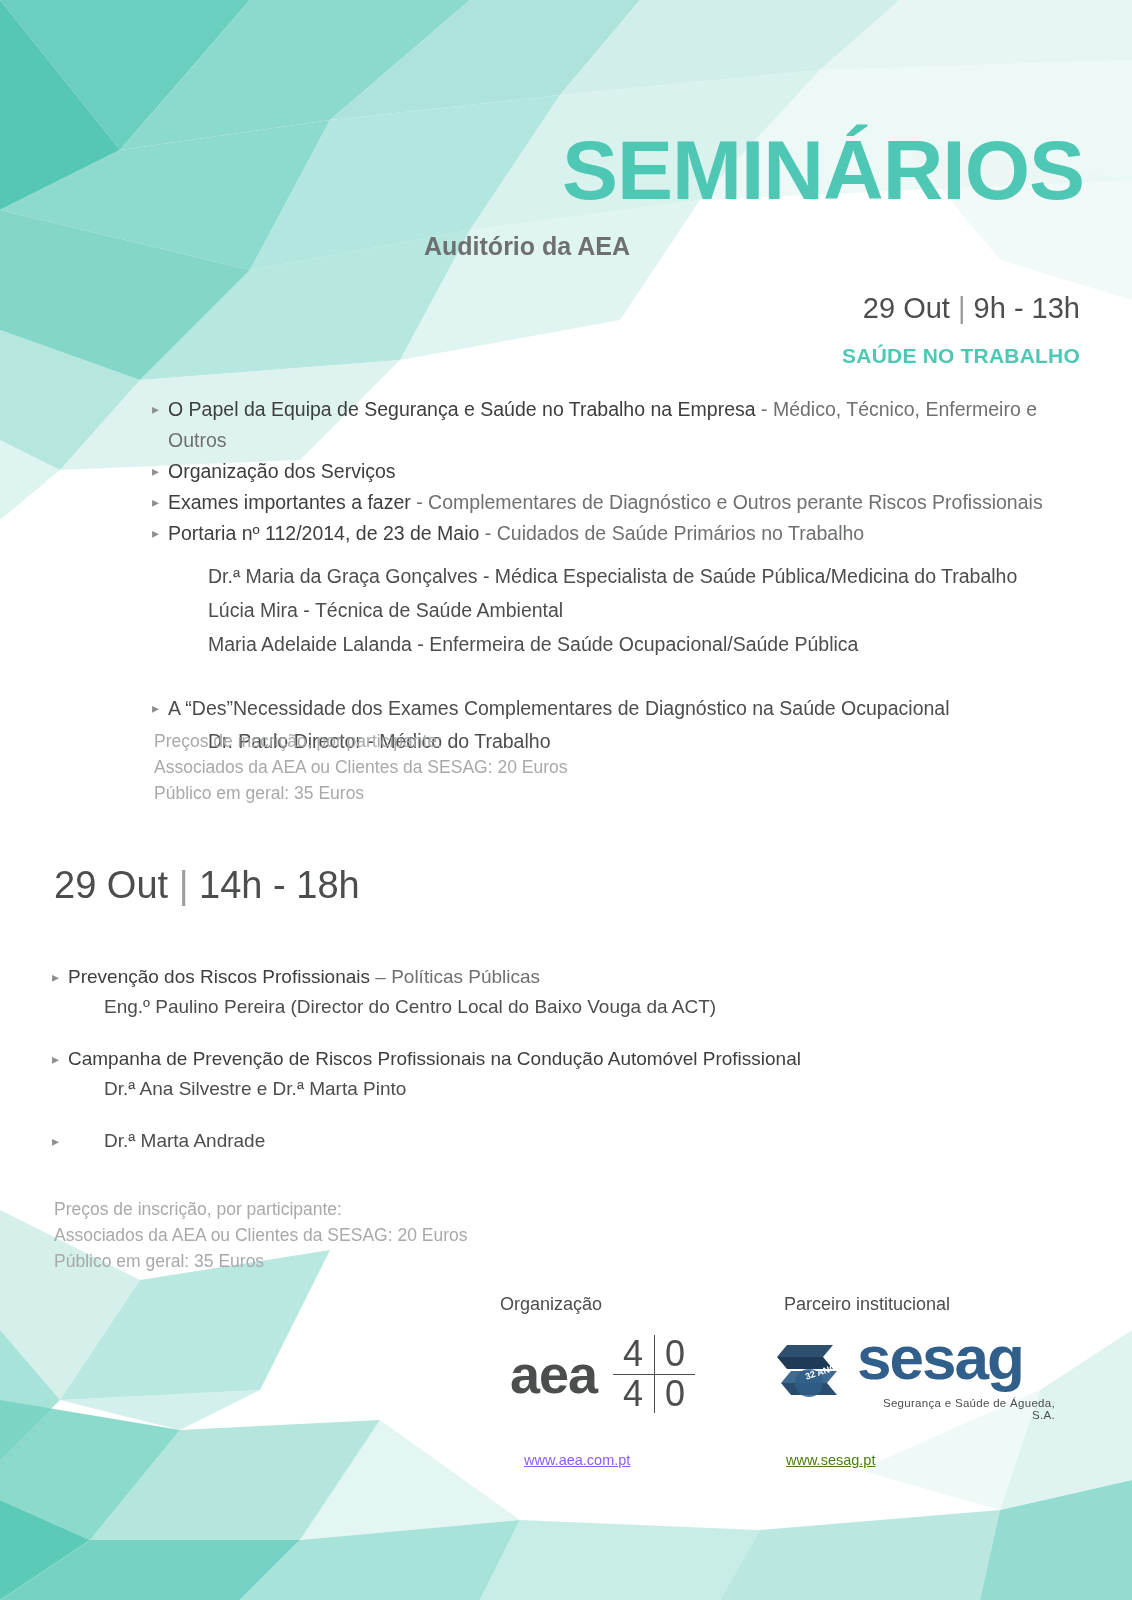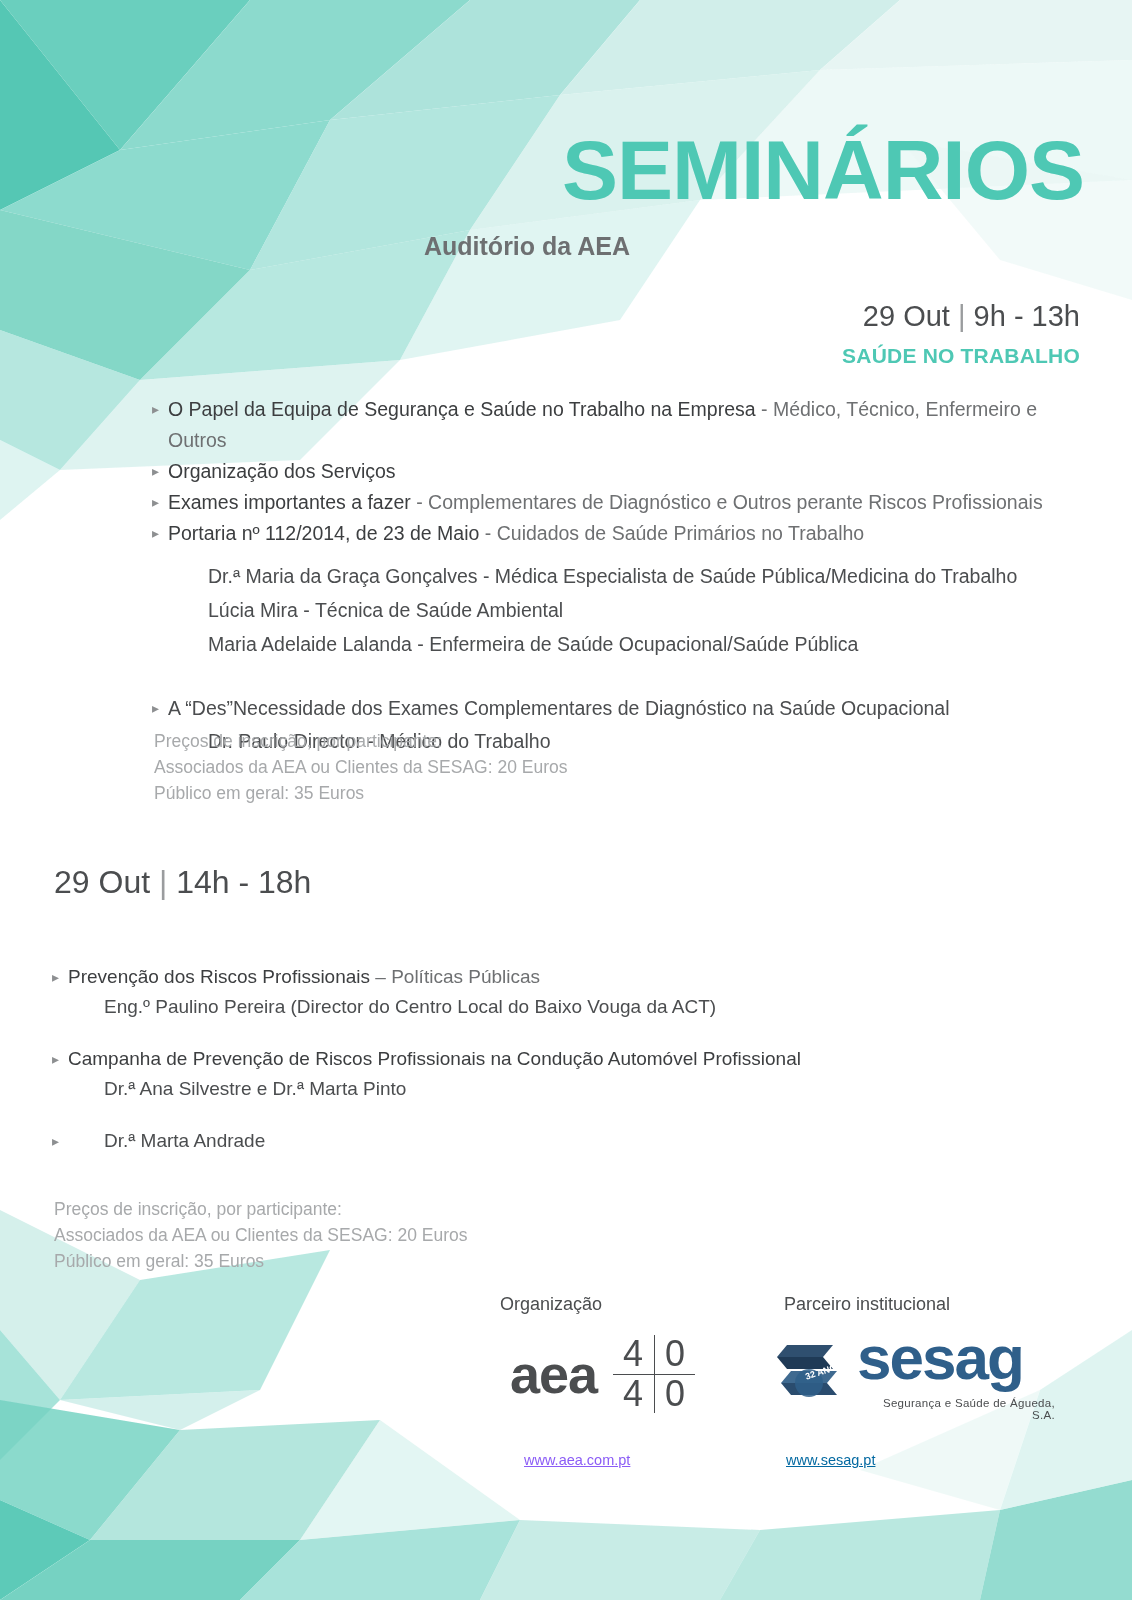--- a/index.html
+++ b/index.html
@@ -48,21 +48,21 @@
     top: 232px;
     left: 424px;
     font-size: 25px;
     font-weight: bold;
     color: #6d6f71;
   }
 
   
   .s1-datetime {
     position: absolute;
-    top: 300px;
+    top: 292px;
     right: 52px;
     font-size: 29px;
     color: #4b4d4f;
   }
   .s1-datetime .sep { color: #9a9c9e; }
   .s1-theme {
     position: absolute;
     top: 344px;
     right: 52px;
     font-size: 21px;
@@ -114,21 +114,21 @@
     font-size: 17.5px;
     line-height: 26px;
     color: #a7a9ab;
   }
 
   
   .s2-datetime {
     position: absolute;
     top: 864px;
     left: 54px;
-    font-size: 32px;
+    font-size: 38px;
     color: #4b4d4f;
   }
   .s2-datetime .sep { color: #9a9c9e; }
   .s2-theme {
     position: absolute;
     top: 912px;
     left: 54px;
     font-size: 20.5px;
     font-weight: bold;
     color: #4ec8b4;
@@ -255,21 +255,21 @@
     top: 1452px;
     left: 524px;
     font-size: 14.5px;
     color: #8b5cf6;
   }
   .url-sesag {
     position: absolute;
     top: 1452px;
     left: 786px;
     font-size: 14.5px;
-    color: #0369a1;
+    color: #4d7c0f;
   }
 </style>
 </head>
 <body>
 
 <div class="poster">
 
   <svg class="bg-art" viewBox="0 0 1132 1600" preserveAspectRatio="none">
     <defs>
       <linearGradient id="g1" x1="0" y1="0" x2="1" y2="1">

